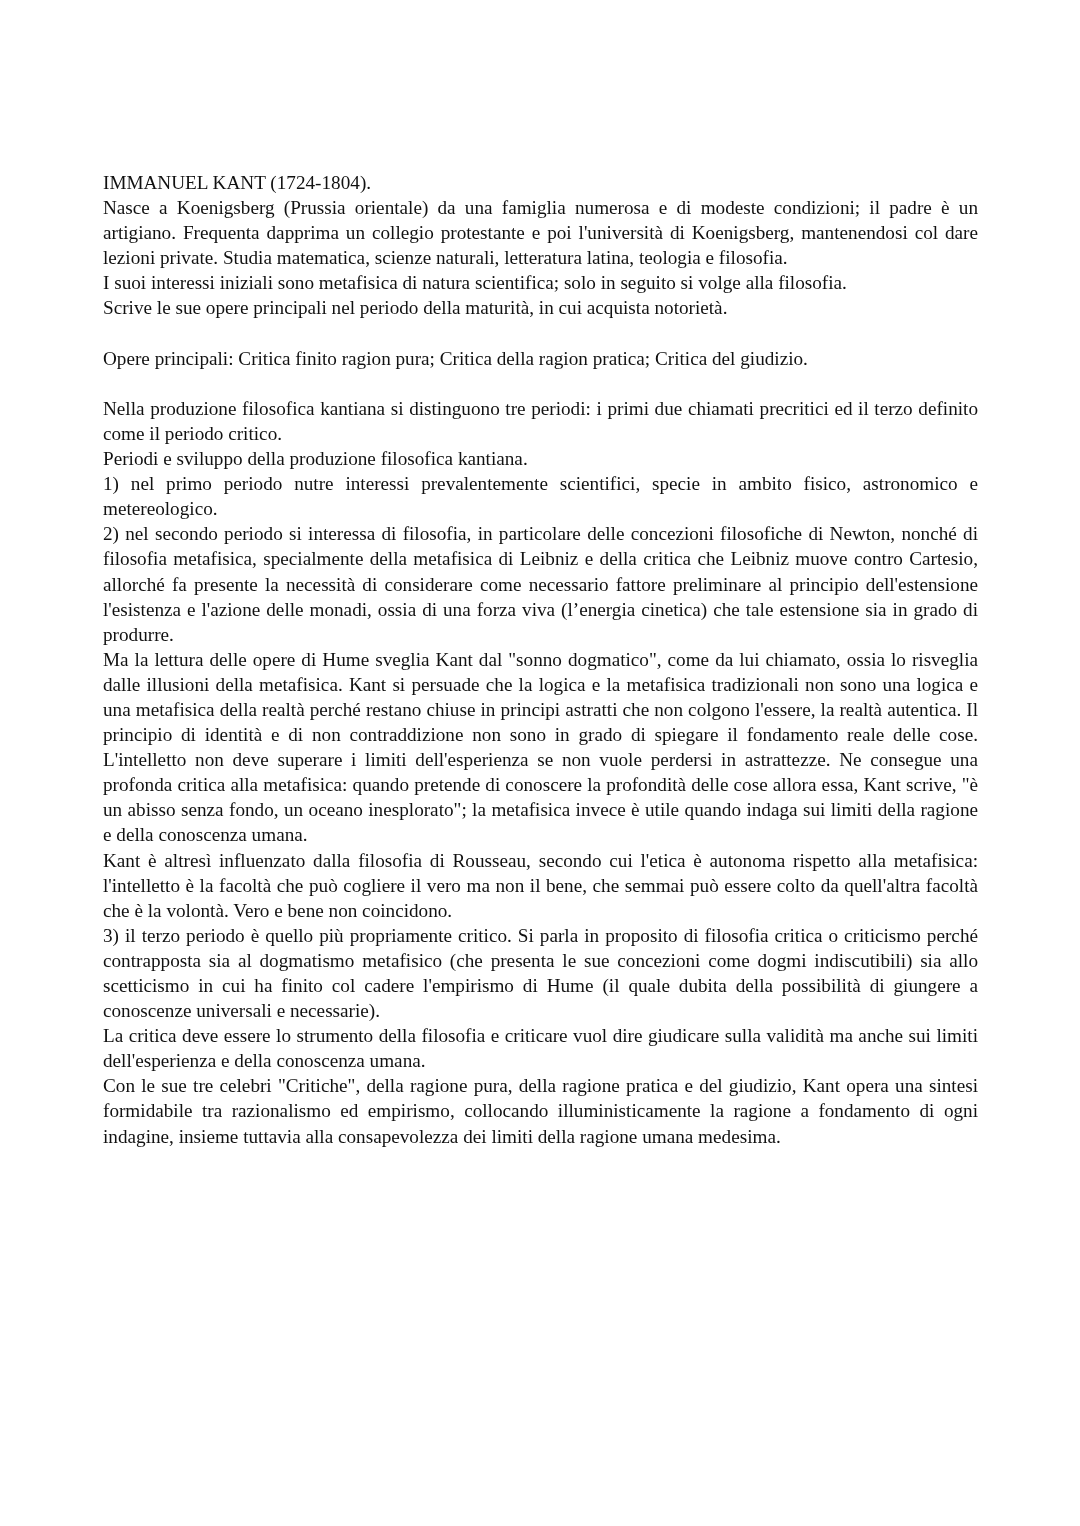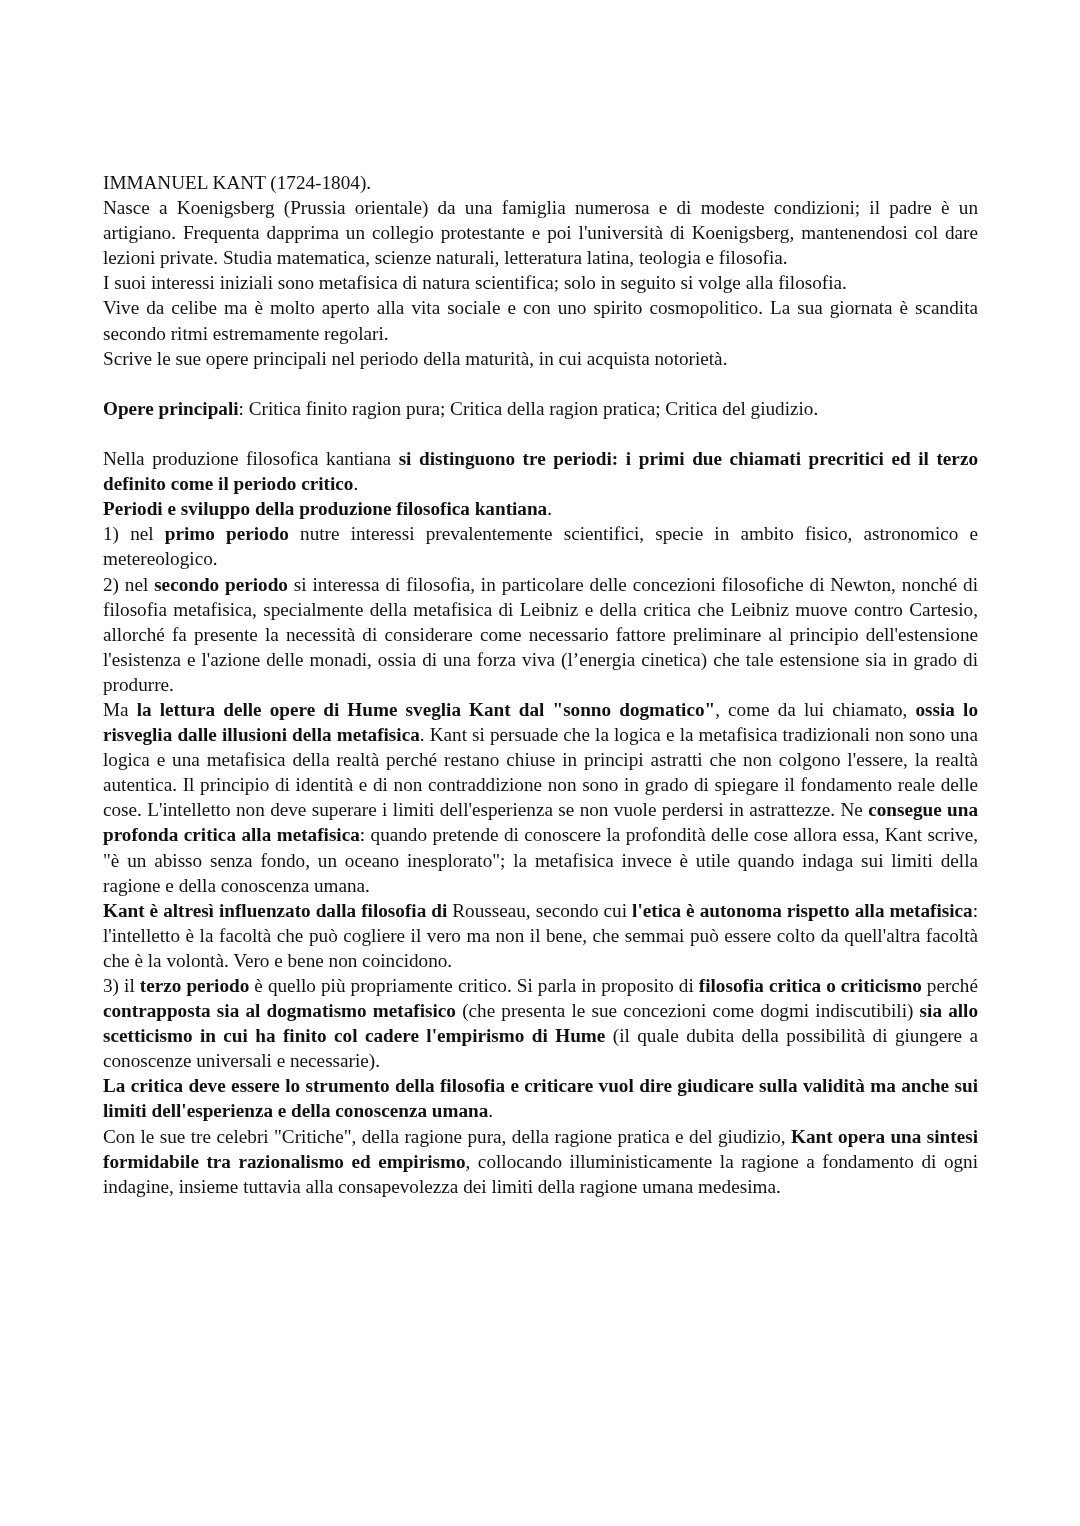--- a/index.html
+++ b/index.html
@@ -11,31 +11,30 @@
     width: 875px;
     font-family: "Liberation Serif", serif;
     font-size: 19.2px;
     line-height: 25.1px;
     color: #111111;
     margin-top: 40px;
   }
   .page p { margin: 0; text-align: justify; }
   .page p.left { text-align: left; }
   .page .blank { height: 25.1px; }
-  .page b { font-weight: bold; }
+  .page b { font-weight: normal; }
 </style>
 </head>
 <body>
 
 <div class="page">
   <p class="left">IMMANUEL KANT (1724-1804).</p>
 
   <p>Nasce a Koenigsberg (Prussia orientale) da una famiglia numerosa e di modeste condizioni; il padre è un artigiano. Frequenta dapprima un collegio protestante e poi l'università di Koenigsberg, mantenendosi col dare lezioni private. Studia matematica, scienze naturali, letteratura latina, teologia e filosofia.</p>
   <p>I suoi interessi iniziali sono metafisica di natura scientifica; solo in seguito si volge alla filosofia.</p>
-  <p>Vive da celibe ma è molto aperto alla vita sociale e con uno spirito cosmopolitico. La sua giornata è scandita secondo ritmi estremamente regolari.</p>
   <p>Scrive le sue opere principali nel periodo della maturità, in cui acquista notorietà.</p>
 
   <div class="blank"></div>
 
   <p><b>Opere principali</b><span>: Critica finito ragion pura; Critica della ragion pratica; Critica del giudizio.</span></p>
 
   <div class="blank"></div>
 
   <p><span>Nella produzione filosofica kantiana </span><b>si distinguono tre periodi: i primi due chiamati precritici ed il terzo definito come il periodo critico</b><span>.</span></p>
 

